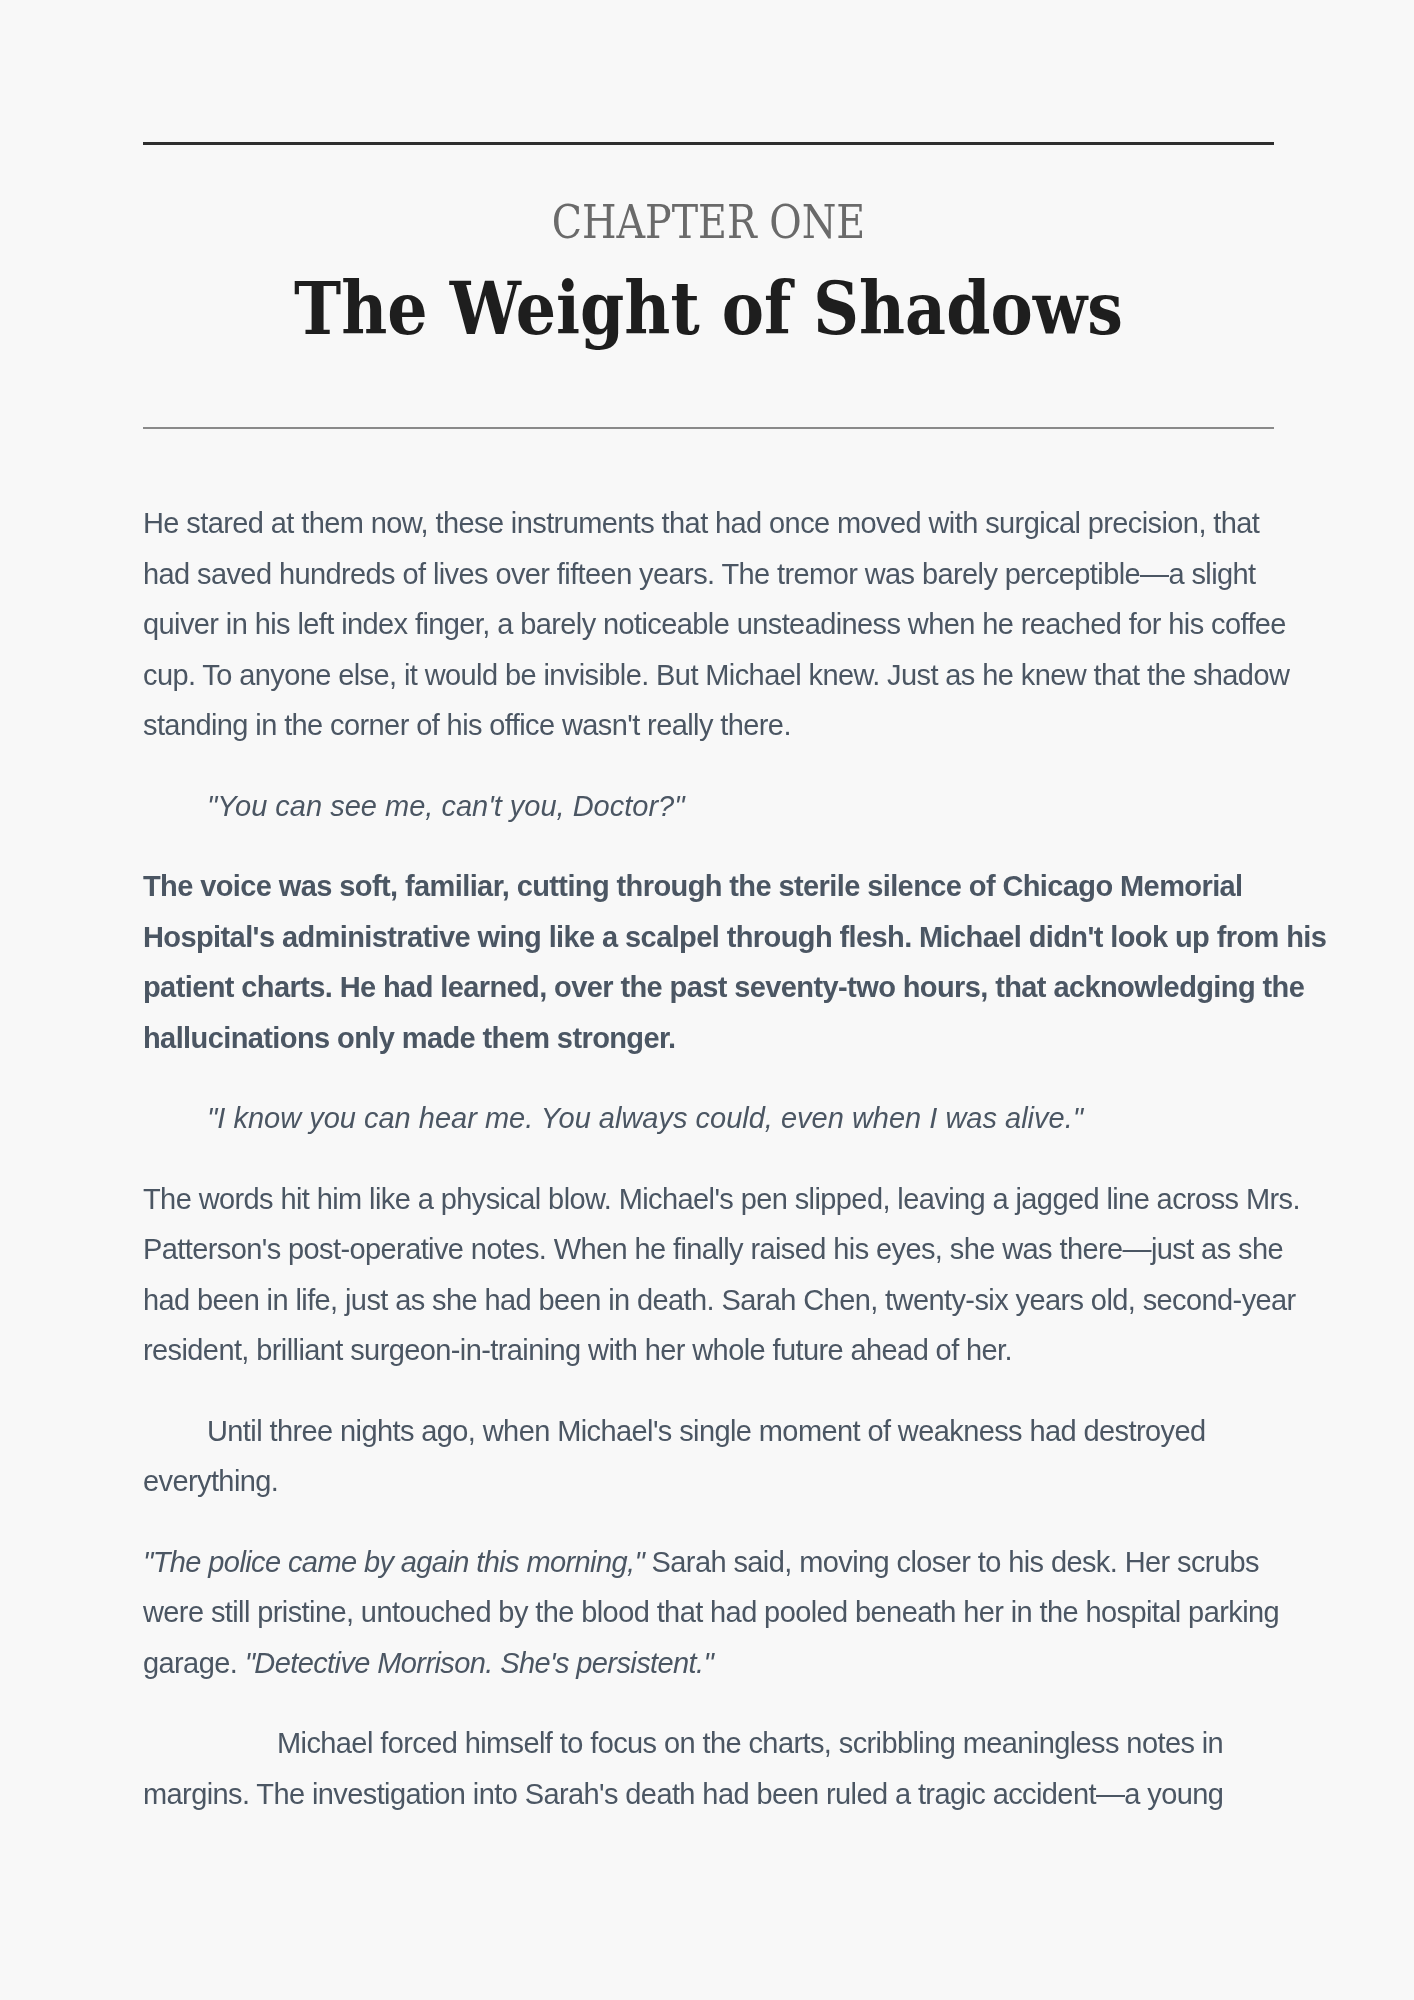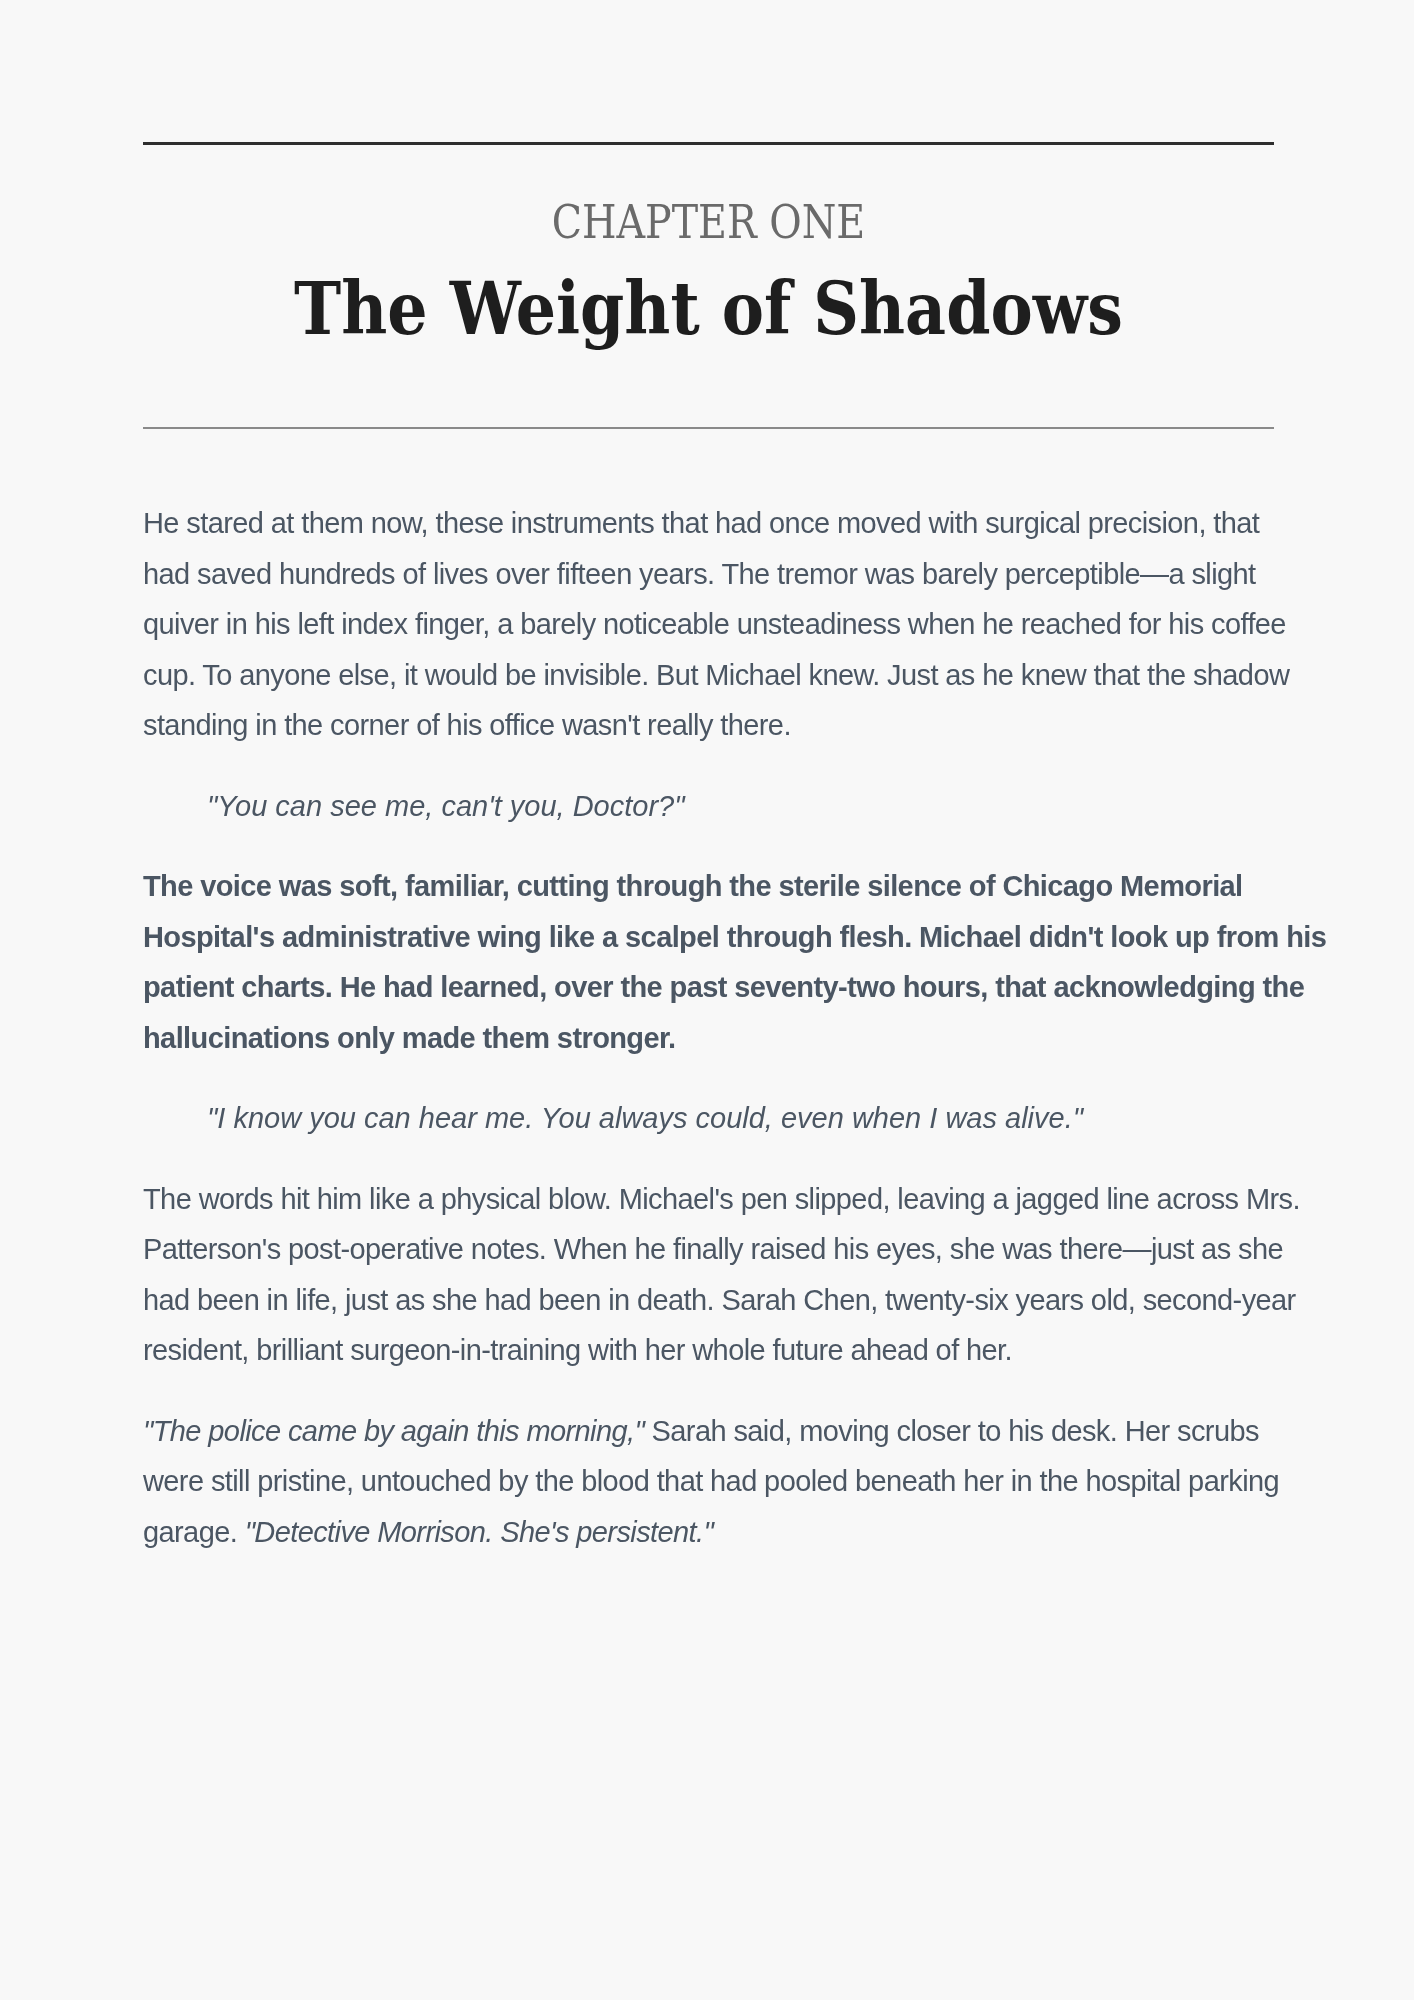--- a/index.html
+++ b/index.html
@@ -106,17 +106,19 @@
   <h1 class="chapter-title" style="margin:0;">The Weight of Shadows</h1>
 
   <div class="rule-bottom"></div>
 
   <div class="body-text">
     <p class="narrow" style="width:1170px;">He stared at them now, these instruments that had once moved with surgical precision, that had saved hundreds of lives over fifteen years. The tremor was barely perceptible—a slight quiver in his left index finger, a barely noticeable unsteadiness when he reached for his coffee cup. To anyone else, it would be invisible. But Michael knew. Just as he knew that the shadow standing in the corner of his office wasn't really there.</p>
     <p class="dialogue">"You can see me, can't you, Doctor?"</p>
     <p class="narrow" style="width:1190px;font-weight:bold;">The voice was soft, familiar, cutting through the sterile silence of Chicago Memorial Hospital's administrative wing like a scalpel through flesh. Michael didn't look up from his patient charts. He had learned, over the past seventy-two hours, that acknowledging the hallucinations only made them stronger.</p>
     <p class="dialogue">"I know you can hear me. You always could, even when I was alive."</p>
     <p class="narrow" style="width:1190px;">The words hit him like a physical blow. Michael's pen slipped, leaving a jagged line across Mrs. Patterson's post-operative notes. When he finally raised his eyes, she was there—just as she had been in life, just as she had been in death. Sarah Chen, twenty-six years old, second-year resident, brilliant surgeon-in-training with her whole future ahead of her.</p>
+    <p class="indent narrow" style="width:1190px;">Until three nights ago, when Michael's single moment of weakness had destroyed everything.</p>
     <p class="narrow" style="width:1150px;">
       <em>"The police came by again this morning,"</em><span> Sarah said, moving closer to his desk. Her scrubs were still pristine, untouched by the blood that had pooled beneath her in the hospital parking garage. </span><em>"Detective Morrison. She's persistent."</em>
     </p>
+    <p class="deep-indent narrow" style="width:1190px;">Michael forced himself to focus on the charts, scribbling meaningless notes in margins. The investigation into Sarah's death had been ruled a tragic accident—a young</p>
   </div>
 </div>
 
 </body></html>

